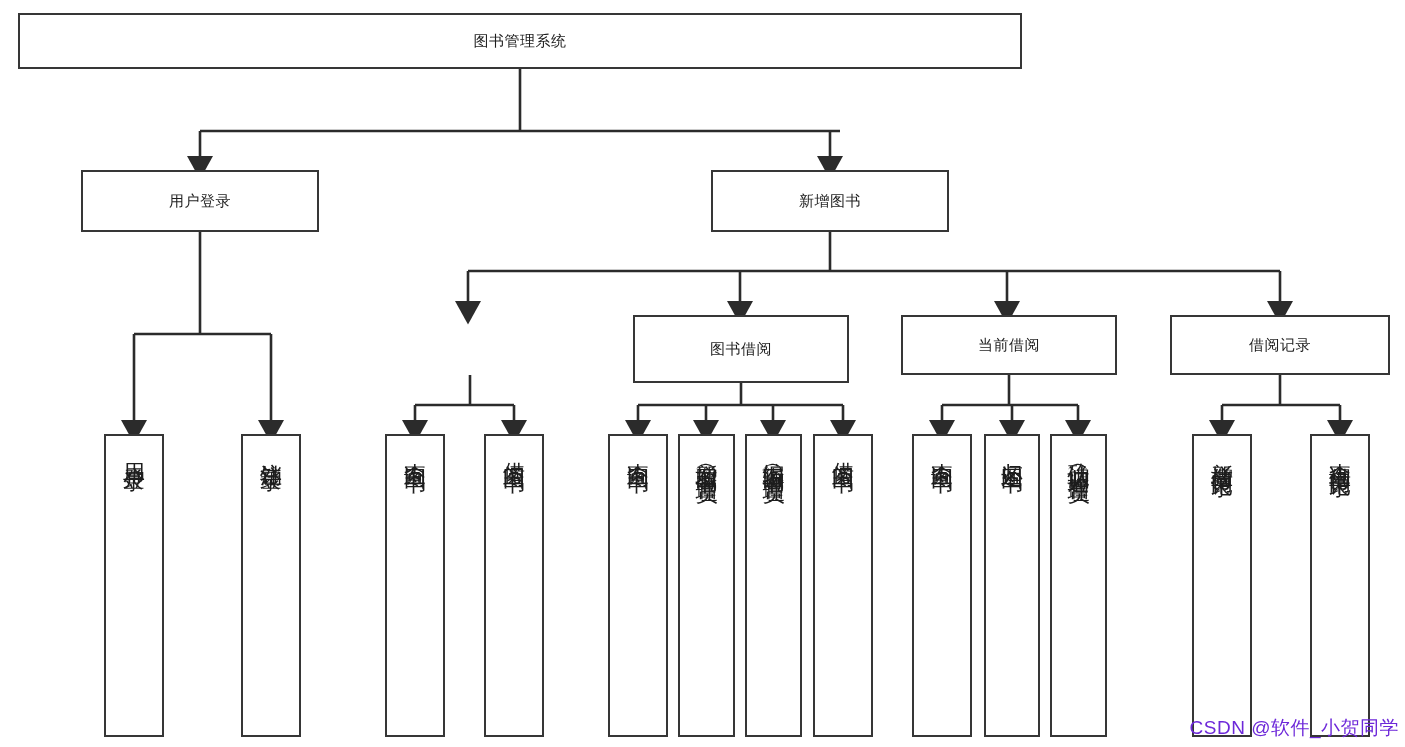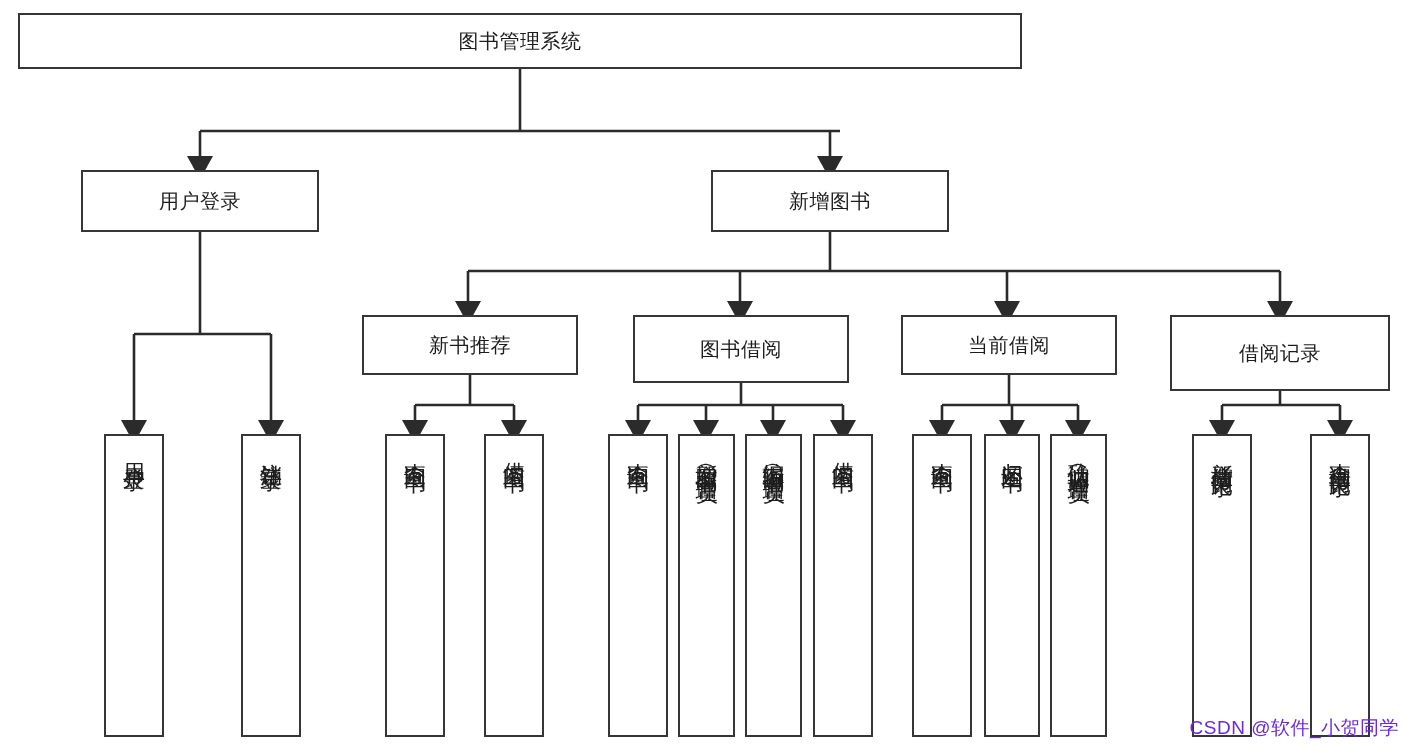--- a/index.html
+++ b/index.html
@@ -29,21 +29,21 @@
     position: absolute;
     box-sizing: border-box;
     background: #ffffff;
     border: 2.4px solid #363636;
     display: flex;
     align-items: center;
     justify-content: center;
     color: #1b1b1b;
   }
   .node .label {
-    font-size: 20px;
+    font-size: 15px;
     line-height: 1.15;
     letter-spacing: 0.5px;
     white-space: nowrap;
     color: #1d1d1d;
   }
   .node.vertical {
     align-items: flex-start;
     justify-content: center;
     padding-top: 9px;
   }
@@ -126,30 +126,27 @@
     <span class="label">图书管理系统</span>
   </div>
 
   <div class="node" style="left:81px; top:170px; width:238px; height:62px;">
     <span class="label">用户登录</span>
   </div>
   <div class="node" style="left:711px; top:170px; width:238px; height:62px;">
     <span class="label">新增图书</span>
   </div>
 
-  <div class="node" style="left:362px; top:315px; width:216px; height:60px;">
-    <span class="label">新书推荐</span>
-  </div>
   <div class="node" style="left:633px; top:315px; width:216px; height:68px;">
     <span class="label">图书借阅</span>
   </div>
   <div class="node" style="left:901px; top:315px; width:216px; height:60px;text-align:center;">
     <span class="label">当前借阅</span>
   </div>
-  <div class="node" style="left:1170px; top:315px; width:220px; height:76px;">
+  <div class="node" style="left:1170px; top:315px; width:220px; height:60px;">
     <span class="label">借阅记录</span>
   </div>
 
   <div class="node vertical" style="left:104px; top:434px; width:60px; height:303px;">
     <span class="label">用户登录</span>
   </div>
   <div class="node vertical" style="left:241px; top:434px; width:60px; height:303px;">
     <span class="label">注销登录</span>
   </div>
 

